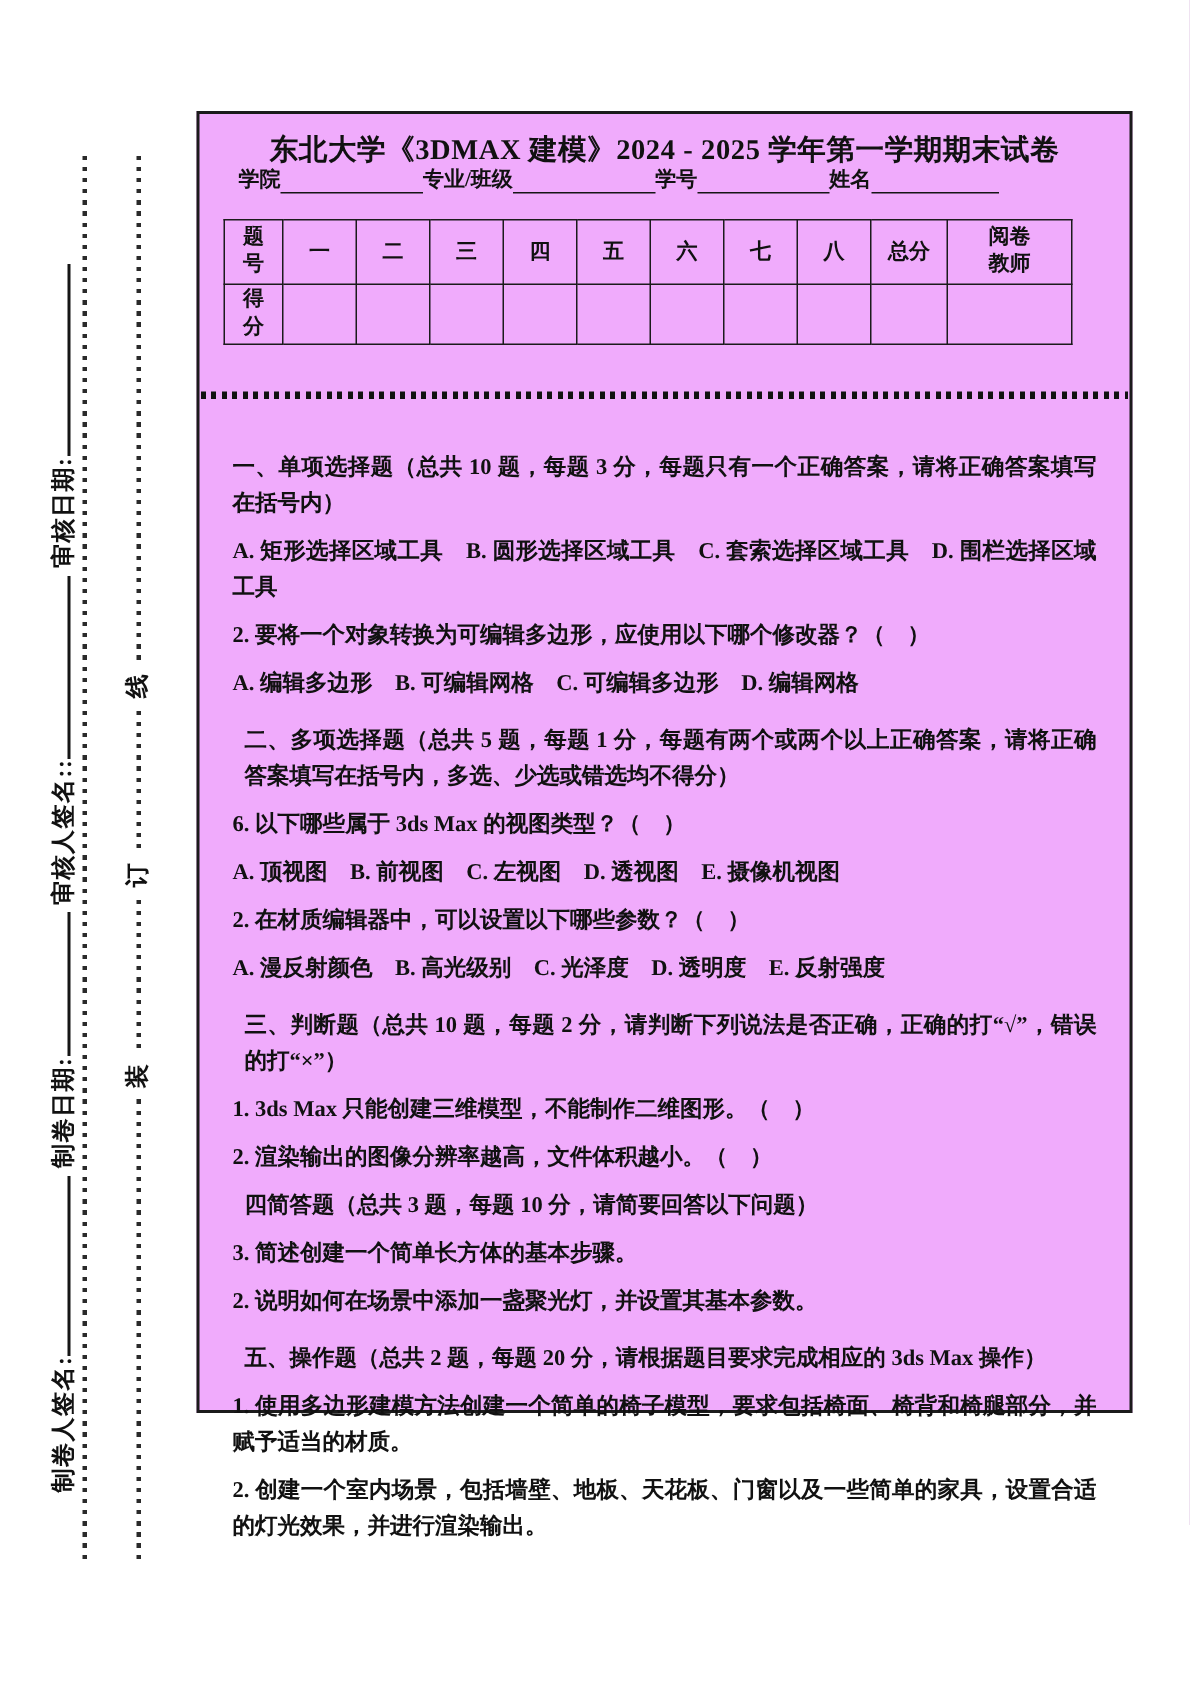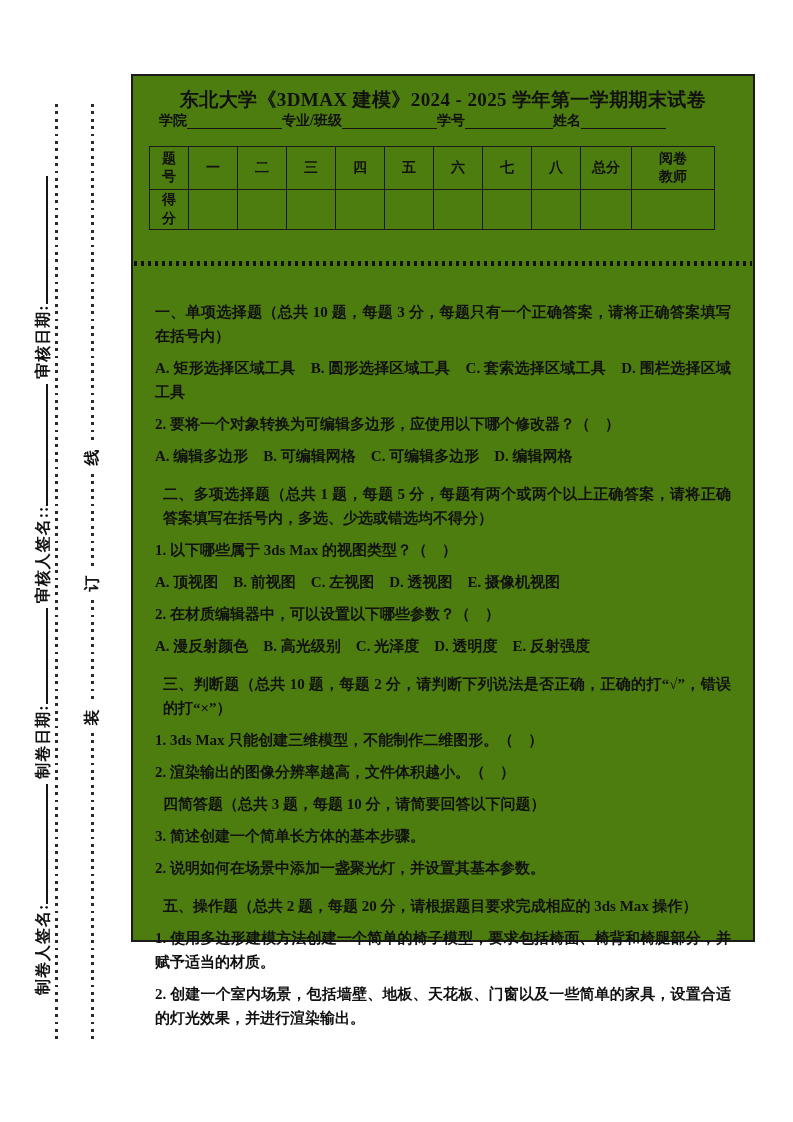--- a/index.html
+++ b/index.html
@@ -26,21 +26,21 @@
   .bchar {
     position:absolute; left:81px; width:22px; height:28px; background:#fff; z-index:3;
     display:flex; align-items:center; justify-content:center;
     font-size:16px; font-weight:700;
   }
   .bchar i { font-style:normal; display:block; transform:rotate(-90deg); }
   .bc1 { top:443px; } .bc2 { top:569px; } .bc3 { top:703px; }
   
   .main-box {
     position:absolute; left:131px; top:74px; width:624px; height:868px;
-    border:2px solid #1b1b1b; box-sizing:border-box; background:#4d7c0f;
+    border:2px solid #1b1b1b; box-sizing:border-box; background:#f0abfc;
   }
   .title {
     margin-top:11px; text-align:center; font-size:19px; font-weight:700;
     letter-spacing:0.4px; white-space:nowrap;
   }
   .fields {
     padding-left:26px; font-size:14px; font-weight:700;
     display:flex; align-items:flex-end; line-height:16px;
   }
   .fblank { display:inline-block; height:2px; border-bottom:1.7px solid #151515; }
@@ -144,22 +144,22 @@
     </tbody>
       </table>
 
     <div class="sep"></div>
 
     <div class="content">
       <p>一、单项选择题（总共 10 题，每题 3 分，每题只有一个正确答案，请将正确答案填写在括号内）</p>
       <p>A. 矩形选择区域工具　B. 圆形选择区域工具　C. 套索选择区域工具　D. 围栏选择区域工具</p>
       <p>2. 要将一个对象转换为可编辑多边形，应使用以下哪个修改器？（　）</p>
       <p>A. 编辑多边形　B. 可编辑网格　C. 可编辑多边形　D. 编辑网格</p>
-      <p class="sect indent">二、多项选择题（总共 1 题，每题 5 分，每题有两个或两个以上正确答案，请将正确答案填写在括号内，多选、少选或错选均不得分）</p>
-      <p>1. 以下哪些属于 3ds Max 的视图类型？（　）</p>
+      <p class="sect indent">二、多项选择题（总共 5 题，每题 1 分，每题有两个或两个以上正确答案，请将正确答案填写在括号内，多选、少选或错选均不得分）</p>
+      <p>6. 以下哪些属于 3ds Max 的视图类型？（　）</p>
       <p>A. 顶视图　B. 前视图　C. 左视图　D. 透视图　E. 摄像机视图</p>
       <p>2. 在材质编辑器中，可以设置以下哪些参数？（　）</p>
       <p>A. 漫反射颜色　B. 高光级别　C. 光泽度　D. 透明度　E. 反射强度</p>
       <p class="sect indent">三、判断题（总共 10 题，每题 2 分，请判断下列说法是否正确，正确的打“√”，错误的打“×”）</p>
       <p>1. 3ds Max 只能创建三维模型，不能制作二维图形。（　）</p>
       <p>2. 渲染输出的图像分辨率越高，文件体积越小。（　）</p>
       <p class="indent">四简答题（总共 3 题，每题 10 分，请简要回答以下问题）</p>
       <p>3. 简述创建一个简单长方体的基本步骤。</p>
       <p>2. 说明如何在场景中添加一盏聚光灯，并设置其基本参数。</p>
       <p class="sect indent">五、操作题（总共 2 题，每题 20 分，请根据题目要求完成相应的 3ds Max 操作）</p>

